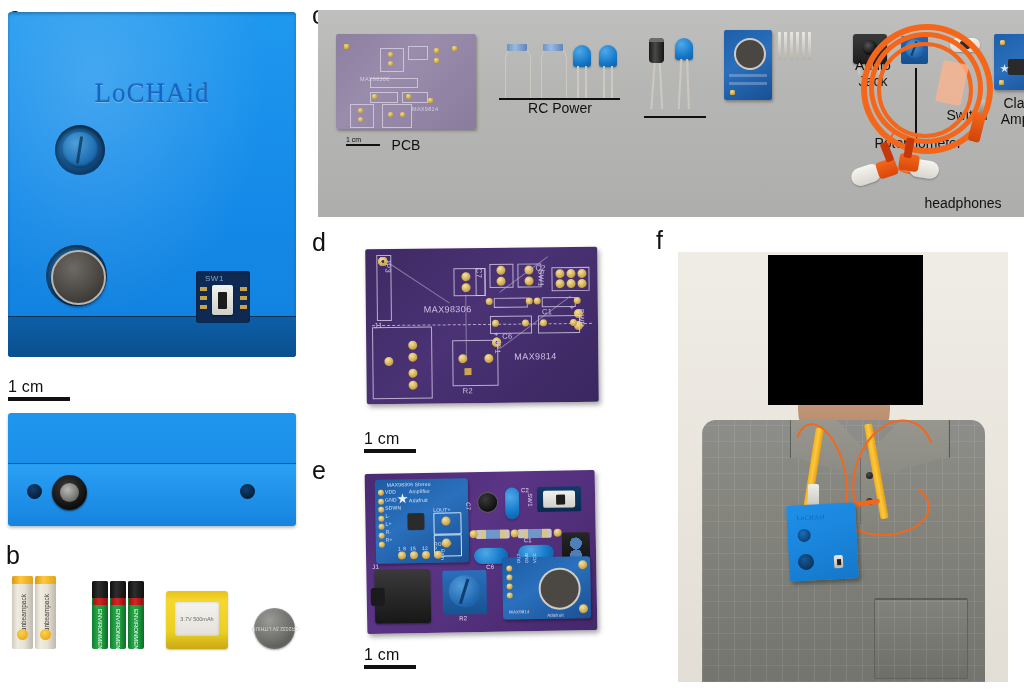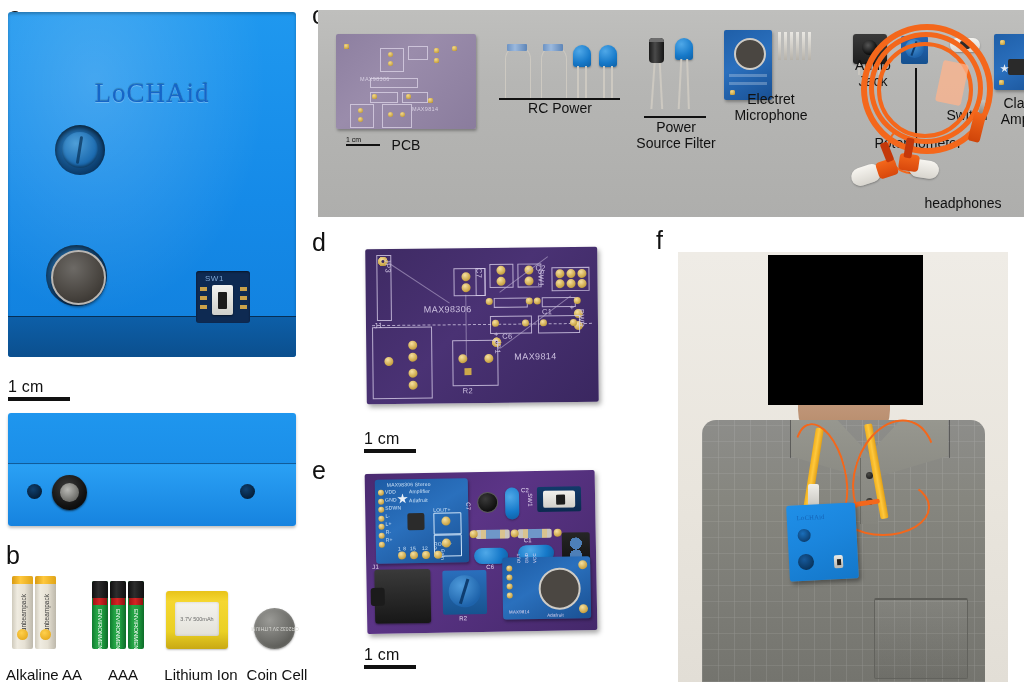--- a/index.html
+++ b/index.html
@@ -346,26 +346,20 @@
 
       <div class="batt-group" style="left:246px;">
         <div class="cell-coin">
           <div class="coin-txt">CR2032 3V LITHIUM</div>
         </div>
       </div>
 
     </div>
   </div>
 
-  <div class="batt-labels">
-    <div style="width:88px;text-align:center;">Alkaline AA</div>
-    <div style="width:70px;text-align:center;">AAA</div>
-    <div style="width:86px;text-align:center;">Lithium Ion</div>
-    <div style="width:66px;text-align:center;">Coin Cell</div>
-  </div>
 
   <div class="panel-letter" style="left:312px;top:3px;">c</div>
 
   <div id="panel-c">
 
     <div class="c-pcb">
       <div class="chiptxt" style="left:24px;top:42px;">MAX98306</div>
       <div class="chiptxt" style="left:76px;top:72px;">MAX9814</div>
       <div class="padrow" style="left:8px;top:10px;">
         <div class="pad"></div>
@@ -446,22 +440,20 @@
 
     <div style="position:absolute;left:327px;top:22px;width:70px;height:82px;">
       <div class="cap-elec" style="left:4px;top:6px;"></div>
       <div style="position:absolute;left:7px;top:31px;width:1.6px;height:46px;background:#cdc9c1;transform:rotate(4deg);"></div>
       <div style="position:absolute;left:15px;top:31px;width:1.6px;height:46px;background:#cdc9c1;transform:rotate(-3deg);"></div>
       <div class="cap-blue" style="left:30px;top:6px;"></div>
       <div style="position:absolute;left:34px;top:27px;width:1.6px;height:50px;background:#cdc9c1;transform:rotate(3deg);"></div>
       <div style="position:absolute;left:42px;top:27px;width:1.6px;height:50px;background:#cdc9c1;transform:rotate(-2deg);"></div>
     </div>
     <div class="c-underline" style="left:326px;top:106px;width:62px;"></div>
-    <div class="c-label" style="left:310px;top:110px;width:96px;white-space:pre-line;">Power
-Source Filter</div>
 
     <div class="mod-blue" style="left:300px;top:20px;width:0;height:0;"></div>
     <div class="mod-blue" style="left:302px;top:20px;width:0;height:0;"></div>
     <div class="mod-blue" style="left:296px;top:20px;width:0;height:0;"></div>
     <div class="mod-blue" style="left:300px;top:18px;width:0;height:0;"></div>
     <div class="mod-blue" style="left:406px;top:20px;width:48px;height:70px;">
       <div class="mic-round" style="left:10px;top:8px;width:28px;height:28px;"></div>
       <div style="position:absolute;left:5px;top:44px;width:38px;height:3px;background:rgba(255,255,255,.25);"></div>
       <div style="position:absolute;left:5px;top:52px;width:38px;height:3px;background:rgba(255,255,255,.25);"></div>
       <div class="padrow h" style="left:6px;top:60px;gap:3px;">
@@ -473,22 +465,20 @@
         </div>
     </div>
     <div class="hdr-pins" style="left:460px;top:22px;">
       <i></i>
         <i></i>
         <i></i>
         <i></i>
         <i></i>
         <i></i>
     </div>
-    <div class="c-label" style="left:398px;top:82px;width:110px;white-space:pre-line;">Electret
-Microphone</div>
 
     <div class="jack-mod" style="left:535px;top:24px;"></div>
     <div style="position:absolute;left:540px;top:53px;width:2px;height:12px;background:#c8c5bf;"></div>
     <div style="position:absolute;left:550px;top:53px;width:2px;height:12px;background:#c8c5bf;"></div>
     <div style="position:absolute;left:560px;top:53px;width:2px;height:12px;background:#c8c5bf;"></div>
     <div class="c-label" style="left:514px;top:48px;width:82px;white-space:pre-line;">Audio
 Jack</div>
 
     <div class="pot-mod" style="left:583px;top:26px;"></div>
     <div class="c-vline" style="left:597px;top:58px;height:66px;"></div>

